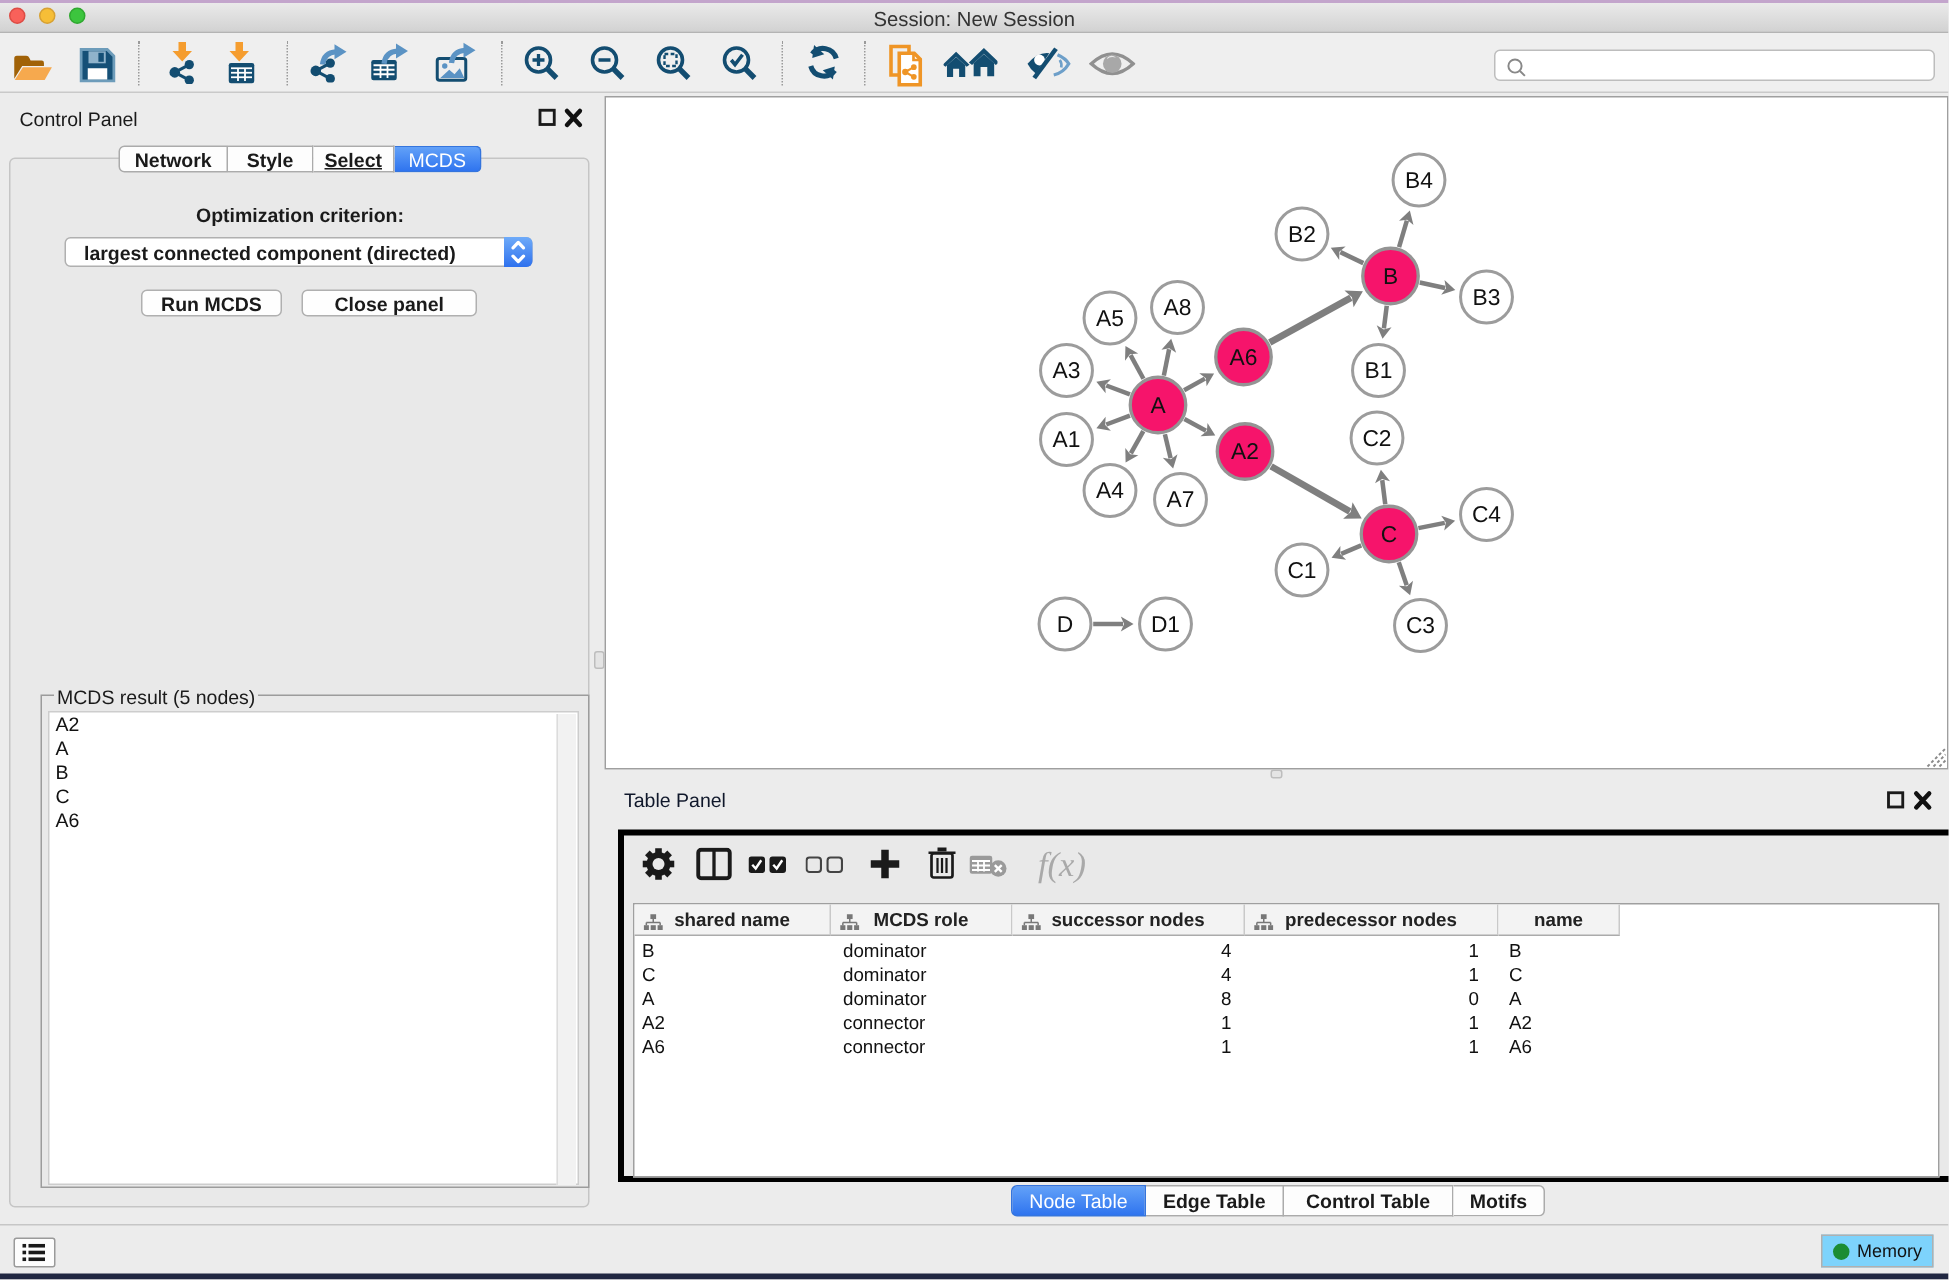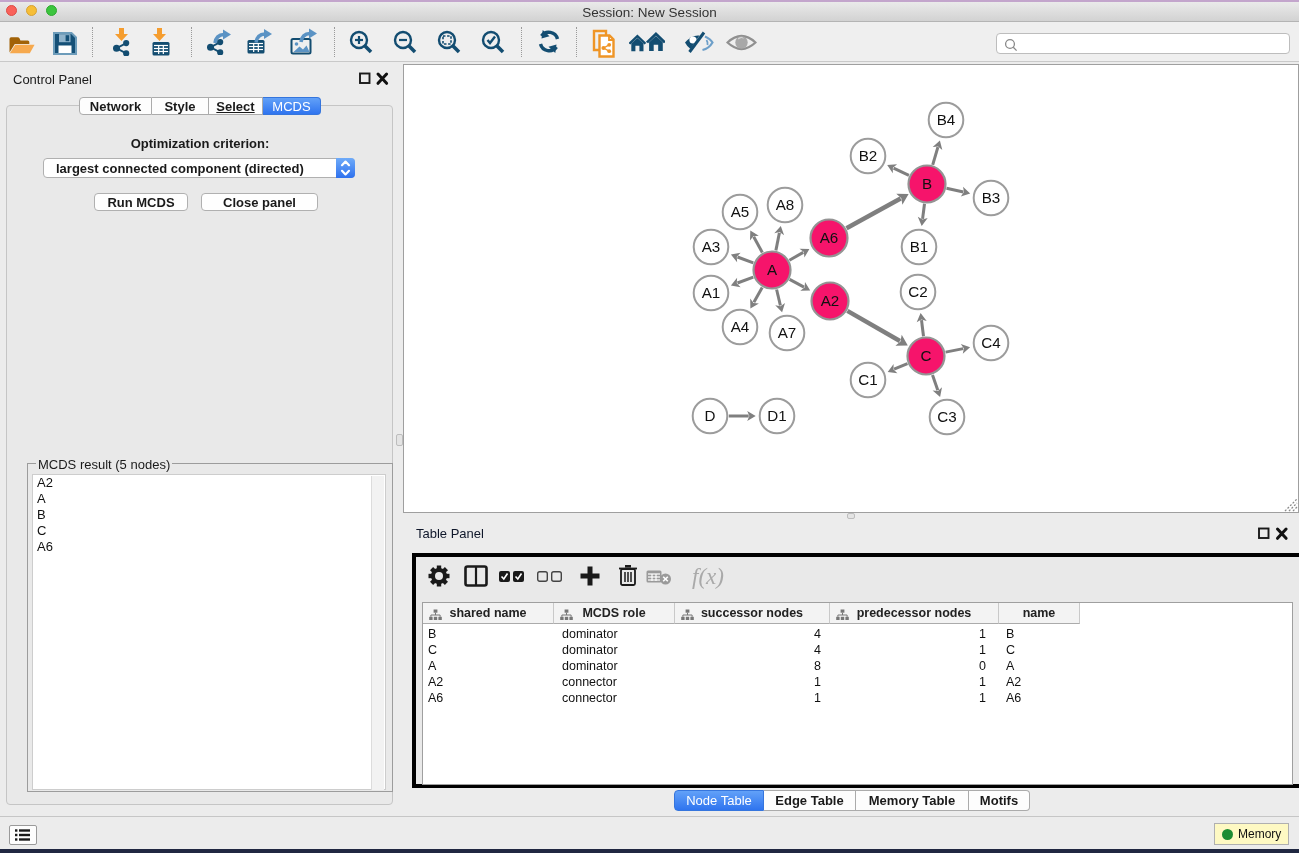--- a/index.html
+++ b/index.html
@@ -38,21 +38,21 @@
 #tp-title { left:416px; top:526px; font-size:13px; color:#0f172a; }
 #tp-box { left:412px; top:553px; width:1036px; height:235px; border:4px solid #000000; background:#e9e9e9;padding-left:30px; }
 #tp-table { position:absolute; left:6px; top:45px; width:871px; height:183px; background:#fff; border:1px solid #9f9f9f; }
 .hcell { position:absolute; top:0; height:21px; background:#f3f3f3; border-right:1px solid #c9c9c9; border-bottom:1px solid #ababab; font-size:12.5px; font-weight:bold; color:#222; text-align:center; line-height:20px; }
 .hico { position:absolute; left:6px; top:4px; }
 .trow { position:absolute; font-size:12.5px; color:#111; height:16px; line-height:16px; }
 .btab { position:absolute; top:790px; height:21px; border:1px solid #ababab; background:#fdfdfd; text-align:center; font-size:13px; font-weight:bold; color:#1a1a1a; line-height:20px; }
 .btab.sel { background:linear-gradient(#62a1f8,#2f74ef); border-color:#3575dd; color:#fff; font-weight:normal; }
 #statusbar { left:0; top:816px; width:1299px; height:33px; background:#ececec; border-top:1px solid #c6c6c6; }
 #listbtn { position:absolute; left:9px; top:8px; width:28px; height:20px; background:#fdfdfd; border:1px solid #9a9a9a; border-radius:2px; }
-#membtn { position:absolute; left:1214px; top:6px; width:75px; height:22px; background:#fef9c3; border:1px solid #b0b0b0; font-size:12px; color:#111; }
+#membtn { position:absolute; left:1214px; top:6px; width:75px; height:22px; background:#7dd3fc; border:1px solid #b0b0b0; font-size:12px; color:#111; }
 #membtn .dot { position:absolute; left:7px; top:5px; width:11px; height:11px; border-radius:50%; background:#1c8c33; }
 #membtn .t { position:absolute; left:23px; top:3px; }
 #bottomstrip { left:0; top:849px; width:1299px; height:4px; background:#202741; }
 </style>
 </head>
 <body>
 <div class="abs" id="deskstrip"></div>
 <div class="abs" id="titlebar">
   <div class="tl r" style="left:6px;top:3px;"></div>
   <div class="tl y" style="left:26px;top:3px;"></div>
@@ -461,21 +461,21 @@
     <div class="trow" style="left:583px;top:71px;">A2</div>
     <div class="trow" style="left:5px;top:87px;">A6</div>
     <div class="trow" style="left:139px;top:87px;">connector</div>
     <div class="trow" style="left:252px;top:87px;width:146px;text-align:right;">1</div>
     <div class="trow" style="left:407px;top:87px;width:156px;text-align:right;">1</div>
     <div class="trow" style="left:583px;top:87px;">A6</div>
   </div>
 </div>
 <div class="btab sel" style="left:674px;width:90px;border-radius:4px 0 0 4px;">Node Table</div>
 <div class="btab" style="left:764px;width:92px;border-left:none;">Edge Table</div>
-<div class="btab" style="left:856px;width:113px;border-left:none;">Memory Table</div>
+<div class="btab" style="left:856px;width:113px;border-left:none;">Control Table</div>
 <div class="btab" style="left:969px;width:61px;border-left:none;border-radius:0 4px 4px 0;">Motifs</div>
 <div class="abs" id="statusbar">
   <div id="listbtn"><svg width="26" height="18" viewBox="0 0 26 18">
         <g stroke="#1a1a1a" stroke-width="2.4">
           <line x1="9" y1="4.5" x2="20" y2="4.5"></line>
           <line x1="9" y1="9" x2="20" y2="9"></line>
           <line x1="9" y1="13.5" x2="20" y2="13.5"></line>
         </g>
         <g fill="#1a1a1a">
           <rect x="5" y="3.3" width="2.4" height="2.4"></rect>

